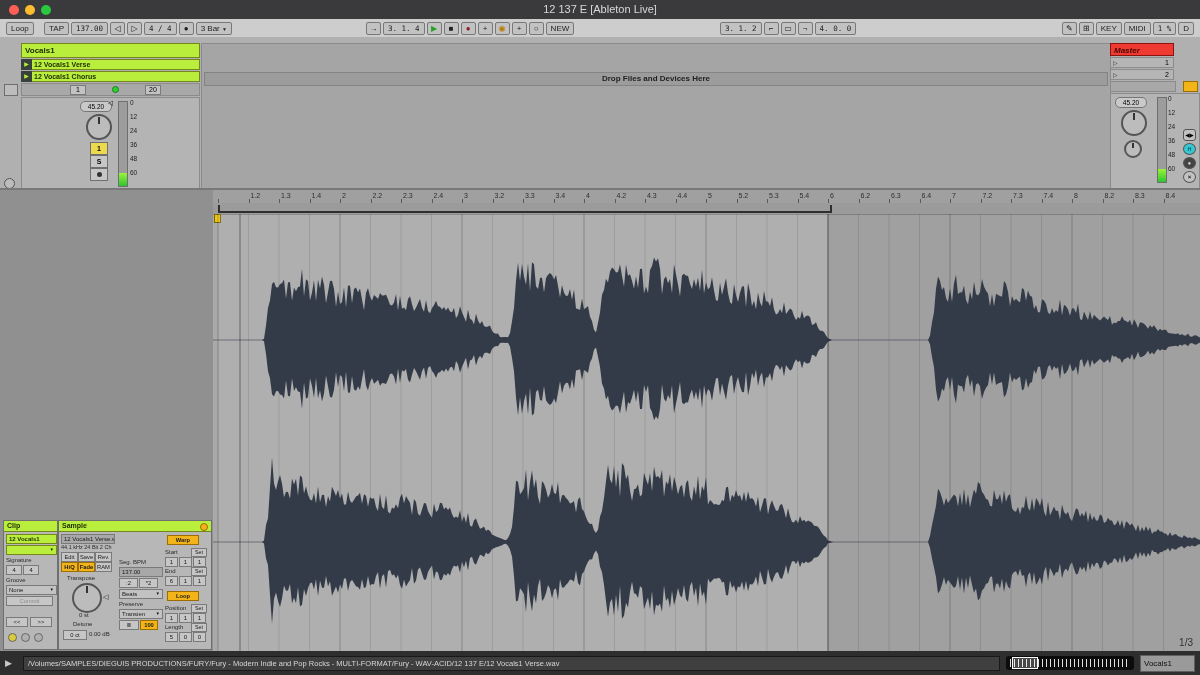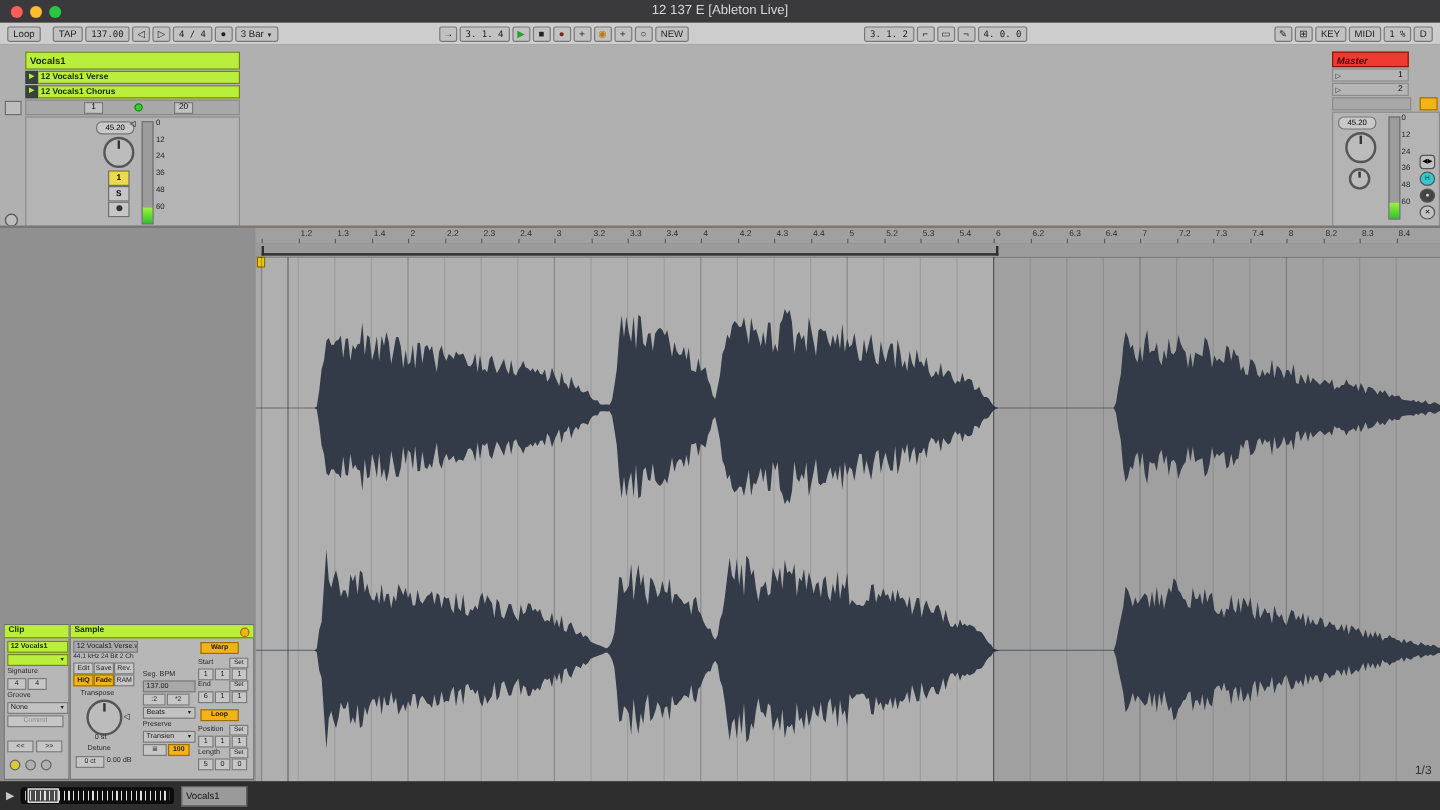--- a/index.html
+++ b/index.html
@@ -1,16 +1,16 @@
 <!DOCTYPE html>
 <html><head>
 <meta charset="utf-8">
 <style>
   html,body{margin:0;padding:0;background:#222;}
-  #app{position:relative;width:1200px;height:675px;background:#fdba74;font-family:"Liberation Sans",sans-serif;overflow:hidden;user-select:none;text-decoration:underline;}
+  #app{position:relative;width:1200px;height:675px;background:#be185d;font-family:"Liberation Sans",sans-serif;overflow:hidden;user-select:none;text-decoration:underline;}
   
   #titlebar{position:absolute;left:0;top:0;width:1200px;height:19px;background:#3a3a3c;color:#d8d8d8;font-size:11px;text-align:center;line-height:19px;}
   .traffic{position:absolute;top:5px;width:10px;height:10px;border-radius:50%;}
   #tl-red{left:9px;background:#ff5f57;}#tl-yellow{left:25px;background:#febc2e;}#tl-green{left:41px;background:#2ac840;}
   
   #transport{position:absolute;left:0;top:19px;width:1200px;height:18px;background:#cdcdcd;border-bottom:1px solid #7f7f7f;font-size:8px;color:#222;}
   .tgroup{position:absolute;top:3px;display:flex;gap:2px;align-items:center;}
   #tp-left{left:6px}#tp-tempo{left:44px}#tp-center{left:366px}#tp-loop{left:720px}#tp-right{right:6px}
   .tbtn{height:11px;line-height:11px;padding:0 4px;background:#c2c2c2;border:1px solid #787878;border-radius:2px;white-space:nowrap;}
   .tbtn.icon{padding:0 2px;min-width:9px;text-align:center;}
@@ -185,20 +185,23 @@
             <span style="top: 0px;">0</span>
             <span style="top: 14px;">12</span>
             <span style="top: 28px;">24</span>
             <span style="top: 42px;">36</span>
             <span style="top: 56px;">48</span>
             <span style="top: 70px;">60</span>
           </div>
       </div>
     </div>
 
+    <div id="grid-area">
+      <div id="drop-bar">Drop Files and Devices Here</div>
+    </div>
 
     <div id="master-col">
       <div class="master-title">Master</div>
       <div id="scene-slots">
           <div class="scene-row">
             <span class="g">▷</span>
             <span class="n">1</span>
           </div>
           <div class="scene-row">
             <span class="g">▷</span>
@@ -440,20 +443,21 @@
           <polygon points="5,328.0 7,328.0 9,328.0 11,328.0 13,328.0 15,328.0 17,328.0 19,328.0 21,328.0 23,328.0 25,328.0 27,328.0 29,328.0 31,328.0 33,328.0 35,328.0 37,328.0 39,328.0 41,328.0 43,328.0 45,328.0 47,328.0 49,328.0 51,326.4 53,311.0 55,304.2 57,273.5 59,243.6 61,269.4 63,275.9 65,267.3 67,261.1 69,269.8 71,283.2 73,277.8 75,278.0 77,284.7 79,264.6 81,270.4 83,264.8 85,281.7 87,261.4 89,263.3 91,279.5 93,272.2 95,280.7 97,285.5 99,286.4 101,279.1 103,289.5 105,272.4 107,288.3 109,280.9 111,280.8 113,292.9 115,282.0 117,287.5 119,272.7 121,277.1 123,282.0 125,275.7 127,284.5 129,279.5 131,290.5 133,290.4 135,277.4 137,286.5 139,289.1 141,285.8 143,282.4 145,281.5 147,278.7 149,289.8 151,280.2 153,281.8 155,292.8 157,283.2 159,284.8 161,284.2 163,293.0 165,297.0 167,279.7 169,292.7 171,295.2 173,281.0 175,297.8 177,299.4 179,293.5 181,294.7 183,290.3 185,294.2 187,283.6 189,279.7 191,289.4 193,282.1 195,285.6 197,288.8 199,301.1 201,284.9 203,288.1 205,299.8 207,301.7 209,295.5 211,289.1 213,289.5 215,296.9 217,300.7 219,303.8 221,289.5 223,297.9 225,296.3 227,288.7 229,289.2 231,295.2 233,293.3 235,295.9 237,293.6 239,300.0 241,303.9 243,302.6 245,304.0 247,296.3 249,307.8 251,301.8 253,309.1 255,298.8 257,311.4 259,312.7 261,306.3 263,304.5 265,310.0 267,314.8 269,314.0 271,312.6 273,317.1 275,315.4 277,317.1 279,320.5 281,321.6 283,322.5 285,323.2 287,324.0 289,324.7 291,325.8 293,326.2 295,324.1 297,320.1 299,313.1 301,293.1 303,266.7 305,267.7 307,280.3 309,277.8 311,274.1 313,255.6 315,286.6 317,268.3 319,256.2 321,274.0 323,264.7 325,282.9 327,290.1 329,267.1 331,269.8 333,275.4 335,283.8 337,279.8 339,269.7 341,278.9 343,280.1 345,268.0 347,289.6 349,281.2 351,281.1 353,284.0 355,285.9 357,289.5 359,288.8 361,287.0 363,298.5 365,285.6 367,283.3 369,295.0 371,297.4 373,303.3 375,307.7 377,310.1 379,309.8 381,316.2 383,319.1 385,315.5 387,302.4 389,296.9 391,283.9 393,266.9 395,250.7 397,265.6 399,269.4 401,251.8 403,273.8 405,255.7 407,282.8 409,248.9 411,252.0 413,265.3 415,260.5 417,276.4 419,287.2 421,275.2 423,274.5 425,270.2 427,282.4 429,280.5 431,258.7 433,265.2 435,270.7 437,258.7 439,277.5 441,252.4 443,263.3 445,261.9 447,264.7 449,255.8 451,283.1 453,267.3 455,270.4 457,259.9 459,277.7 461,262.7 463,270.1 465,280.5 467,272.9 469,270.7 471,283.7 473,269.1 475,266.0 477,282.5 479,287.1 481,272.2 483,281.2 485,261.6 487,285.4 489,272.1 491,276.8 493,263.0 495,290.4 497,285.9 499,288.0 501,290.4 503,290.0 505,291.0 507,290.6 509,286.1 511,287.0 513,273.4 515,272.8 517,288.2 519,280.7 521,283.5 523,276.0 525,282.5 527,281.1 529,287.3 531,277.7 533,288.0 535,277.2 537,285.0 539,284.0 541,286.5 543,292.4 545,282.4 547,298.3 549,291.4 551,284.2 553,284.6 555,300.4 557,291.2 559,286.3 561,292.1 563,296.4 565,296.8 567,291.0 569,289.9 571,295.9 573,304.3 575,294.2 577,302.4 579,307.9 581,308.4 583,305.4 585,309.2 587,302.0 589,307.3 591,305.8 593,307.9 595,306.4 597,307.5 599,308.6 601,311.8 603,312.0 605,312.8 607,315.7 609,319.3 611,321.8 613,323.2 615,326.8 617,327.1 619,327.8 621,328.0 623,328.0 625,328.0 627,328.0 629,328.0 631,328.0 633,328.0 635,328.0 637,328.0 639,328.0 641,328.0 643,328.0 645,328.0 647,328.0 649,328.0 651,328.0 653,328.0 655,328.0 657,328.0 659,328.0 661,328.0 663,328.0 665,328.0 667,328.0 669,328.0 671,328.0 673,328.0 675,328.0 677,328.0 679,328.0 681,328.0 683,328.0 685,328.0 687,328.0 689,328.0 691,328.0 693,328.0 695,328.0 697,328.0 699,328.0 701,328.0 703,328.0 705,328.0 707,328.0 709,328.0 711,328.0 713,328.0 715,328.0 717,322.0 719,310.9 721,301.7 723,291.8 725,274.8 727,278.1 729,284.1 731,291.6 733,283.7 735,289.1 737,286.3 739,283.3 741,280.4 743,282.6 745,292.6 747,278.7 749,291.4 751,274.7 753,291.3 755,280.3 757,293.5 759,283.8 761,275.6 763,280.0 765,267.8 767,270.2 769,277.9 771,280.4 773,284.9 775,285.8 777,291.8 779,292.6 781,275.7 783,284.9 785,285.2 787,279.9 789,290.3 791,276.5 793,287.8 795,281.9 797,279.9 799,294.3 801,297.0 803,297.8 805,292.8 807,300.4 809,293.0 811,294.1 813,281.4 815,293.8 817,296.8 819,284.1 821,296.7 823,283.9 825,287.0 827,292.0 829,283.8 831,297.7 833,302.4 835,287.5 837,301.4 839,297.2 841,292.6 843,297.1 845,296.5 847,305.8 849,290.6 851,298.0 853,300.6 855,297.7 857,304.2 859,307.2 861,300.4 863,294.3 865,295.4 867,302.8 869,299.0 871,302.6 873,296.4 875,308.2 877,298.5 879,306.2 881,302.0 883,306.5 885,306.4 887,300.3 889,302.1 891,309.0 893,307.7 895,303.8 897,306.6 899,306.6 901,311.3 903,310.3 905,306.1 907,312.2 909,305.9 911,315.0 913,307.2 915,308.7 917,311.4 919,309.3 921,312.8 923,317.1 925,310.4 927,317.9 929,313.0 931,317.3 933,312.0 935,317.0 937,313.2 939,319.9 941,317.6 943,317.7 945,315.1 947,317.4 949,317.6 951,319.4 953,319.6 955,321.9 957,318.3 959,321.9 961,320.6 963,320.0 965,322.2 967,322.8 969,324.0 971,321.3 973,322.7 975,324.1 977,323.2 979,324.7 981,323.3 983,324.0 985,325.6 987,325.8 987,330.2 985,330.4 983,331.9 981,332.5 979,331.2 977,332.7 975,331.8 973,333.1 971,334.5 969,331.9 967,333.0 965,333.7 963,335.8 961,335.2 959,333.9 957,337.4 955,333.9 953,336.2 951,336.4 949,338.1 947,338.3 945,340.5 943,338.0 941,338.1 939,335.8 937,342.3 935,338.7 933,343.5 931,338.4 929,342.6 927,337.8 925,345.1 923,338.6 921,342.7 919,346.1 917,344.1 915,346.7 913,348.2 911,340.7 909,349.5 907,343.3 905,349.2 903,345.2 901,344.2 899,348.8 897,348.8 895,351.5 893,347.7 891,346.5 889,353.1 887,354.9 885,348.9 883,348.8 881,353.2 879,349.1 877,356.6 875,347.2 873,358.6 871,352.7 869,356.1 867,352.5 865,359.6 863,360.6 861,354.8 859,348.2 857,351.1 855,357.4 853,354.6 851,357.1 849,364.2 847,349.5 845,358.5 843,358.0 841,362.3 839,357.8 837,353.8 835,367.3 833,352.8 831,357.4 829,370.8 827,362.9 825,367.8 823,370.8 821,358.3 819,370.6 817,358.2 815,361.1 813,373.2 811,360.9 809,361.9 807,354.8 805,362.1 803,357.3 801,358.1 799,360.7 797,374.7 795,372.8 793,367.0 791,378.0 789,364.5 787,374.6 785,369.5 783,369.8 781,378.8 779,362.3 777,363.2 775,368.9 773,369.8 771,374.2 769,376.6 767,384.1 765,386.4 763,374.5 761,378.8 759,370.8 757,361.5 755,374.2 753,363.6 751,379.7 749,363.5 747,375.8 745,362.3 743,372.0 741,374.1 739,371.3 737,368.4 735,365.8 733,371.0 731,363.3 729,370.6 727,376.4 725,379.6 723,363.1 721,353.5 719,344.6 717,333.8 715,328.0 713,328.0 711,328.0 709,328.0 707,328.0 705,328.0 703,328.0 701,328.0 699,328.0 697,328.0 695,328.0 693,328.0 691,328.0 689,328.0 687,328.0 685,328.0 683,328.0 681,328.0 679,328.0 677,328.0 675,328.0 673,328.0 671,328.0 669,328.0 667,328.0 665,328.0 663,328.0 661,328.0 659,328.0 657,328.0 655,328.0 653,328.0 651,328.0 649,328.0 647,328.0 645,328.0 643,328.0 641,328.0 639,328.0 637,328.0 635,328.0 633,328.0 631,328.0 629,328.0 627,328.0 625,328.0 623,328.0 621,328.0 619,328.2 617,328.9 615,329.1 613,332.7 611,334.0 609,336.5 607,339.9 605,342.8 603,343.6 601,343.7 599,346.8 597,347.9 595,349.0 593,347.5 591,349.5 589,348.0 587,353.2 585,346.3 583,349.9 581,347.0 579,347.5 577,352.9 575,360.8 573,351.0 571,359.2 569,364.9 567,363.9 565,358.3 563,358.7 561,362.8 559,368.5 557,363.7 555,354.8 553,370.1 551,370.5 549,363.5 547,356.8 545,372.3 543,362.5 541,368.2 539,370.7 537,369.7 535,377.3 533,366.8 531,376.8 529,367.5 527,373.5 525,372.2 523,378.5 521,371.2 519,373.9 517,366.6 515,381.6 513,381.0 511,367.8 509,368.6 507,364.3 505,363.9 503,364.8 501,364.5 499,366.8 497,368.8 495,364.4 493,391.1 491,377.7 489,382.2 487,369.3 485,392.4 483,373.4 481,382.2 479,367.7 477,372.1 475,388.1 473,385.1 471,370.9 469,383.6 467,381.4 465,374.0 463,384.1 461,391.3 459,376.8 457,394.1 455,383.8 453,386.9 451,371.6 449,398.0 447,389.4 445,392.1 443,390.8 441,401.3 439,377.0 437,395.2 435,383.6 433,388.9 431,395.2 429,374.1 427,372.2 425,384.1 423,379.9 421,379.2 419,367.6 417,378.0 415,393.5 413,388.8 411,401.7 409,404.8 407,371.8 405,398.1 403,380.6 401,401.9 399,384.8 397,388.5 395,403.0 393,387.2 391,370.8 389,358.2 387,352.8 385,340.1 383,336.6 381,339.5 379,345.6 377,345.3 375,347.7 373,352.0 371,357.6 369,360.0 367,371.4 365,369.1 363,356.6 361,367.7 359,366.1 357,365.4 355,368.8 353,370.7 351,373.5 349,373.4 347,365.3 345,386.2 343,374.5 341,375.6 339,384.5 337,374.7 335,370.9 333,379.0 331,384.4 329,387.1 327,364.8 325,371.7 323,389.4 321,380.4 319,397.6 317,386.0 315,368.1 313,398.2 311,380.3 309,376.7 307,374.3 305,386.5 303,387.5 301,361.9 299,342.4 297,335.6 295,331.8 293,329.8 291,330.1 289,331.2 287,331.9 285,332.7 283,333.3 281,334.2 279,335.2 277,338.6 275,340.2 273,338.6 271,342.9 269,341.6 267,340.8 265,345.4 263,350.8 261,349.0 259,342.8 257,344.1 255,356.4 253,346.4 251,353.4 249,347.6 247,358.8 245,351.3 243,352.7 241,351.4 239,355.1 237,361.4 235,359.1 233,361.7 231,359.8 229,365.6 227,366.2 225,358.8 223,357.2 221,365.4 219,351.5 217,354.5 215,358.1 213,365.4 211,365.7 209,359.5 207,353.5 205,355.4 203,366.7 201,369.8 199,354.1 197,366.0 195,369.1 193,372.5 191,365.4 189,374.8 187,371.1 185,360.8 183,364.6 181,360.3 179,361.5 177,355.8 175,357.3 173,373.6 171,359.9 169,362.2 167,374.8 165,358.1 163,362.0 161,370.5 159,369.9 157,371.5 155,362.1 153,372.8 151,374.3 149,365.0 147,375.8 145,373.1 143,372.2 141,368.9 139,365.7 137,368.2 135,377.1 133,364.5 131,364.4 129,375.1 127,370.2 125,378.7 123,372.6 121,377.3 119,381.7 117,367.3 115,372.6 113,362.0 111,373.7 109,373.7 107,366.5 105,381.9 103,365.3 101,375.4 99,368.4 97,369.2 95,373.9 93,382.1 91,375.1 89,390.7 87,392.6 85,372.9 83,389.3 81,383.8 79,389.5 77,370.0 75,376.5 73,376.7 71,371.5 69,384.5 67,392.9 65,386.9 63,378.5 61,384.8 59,409.9 57,380.9 55,351.1 53,344.5 51,329.6 49,328.0 47,328.0 45,328.0 43,328.0 41,328.0 39,328.0 37,328.0 35,328.0 33,328.0 31,328.0 29,328.0 27,328.0 25,328.0 23,328.0 21,328.0 19,328.0 17,328.0 15,328.0 13,328.0 11,328.0 9,328.0 7,328.0 5,328.0" fill="#343b48"></polygon>
           <line x1="27" y1="0" x2="27" y2="439" stroke="#1e1e1e" stroke-opacity="0.5" stroke-width="1"></line>
           <line x1="615" y1="0" x2="615" y2="439" stroke="#000" stroke-opacity="0.35" stroke-width="1"></line>
         </svg>
       <div id="page-ind">1/3</div>
     </div>
   </div>
 
   <div id="footer">
     <span id="footer-play">▶</span>
+    <div id="path-field">/Volumes/SAMPLES/DIEGUIS PRODUCTIONS/FURY/Fury - Modern Indie and Pop Rocks - MULTI-FORMAT/Fury - WAV-ACID/12 137 E/12 Vocals1 Verse.wav</div>
     <div id="overview">
       <div class="bars"></div>
       <div class="sel"></div>
     </div>
     <div id="track-tab">Vocals1</div>
   </div>
 
 </div>
 
 </body></html>

